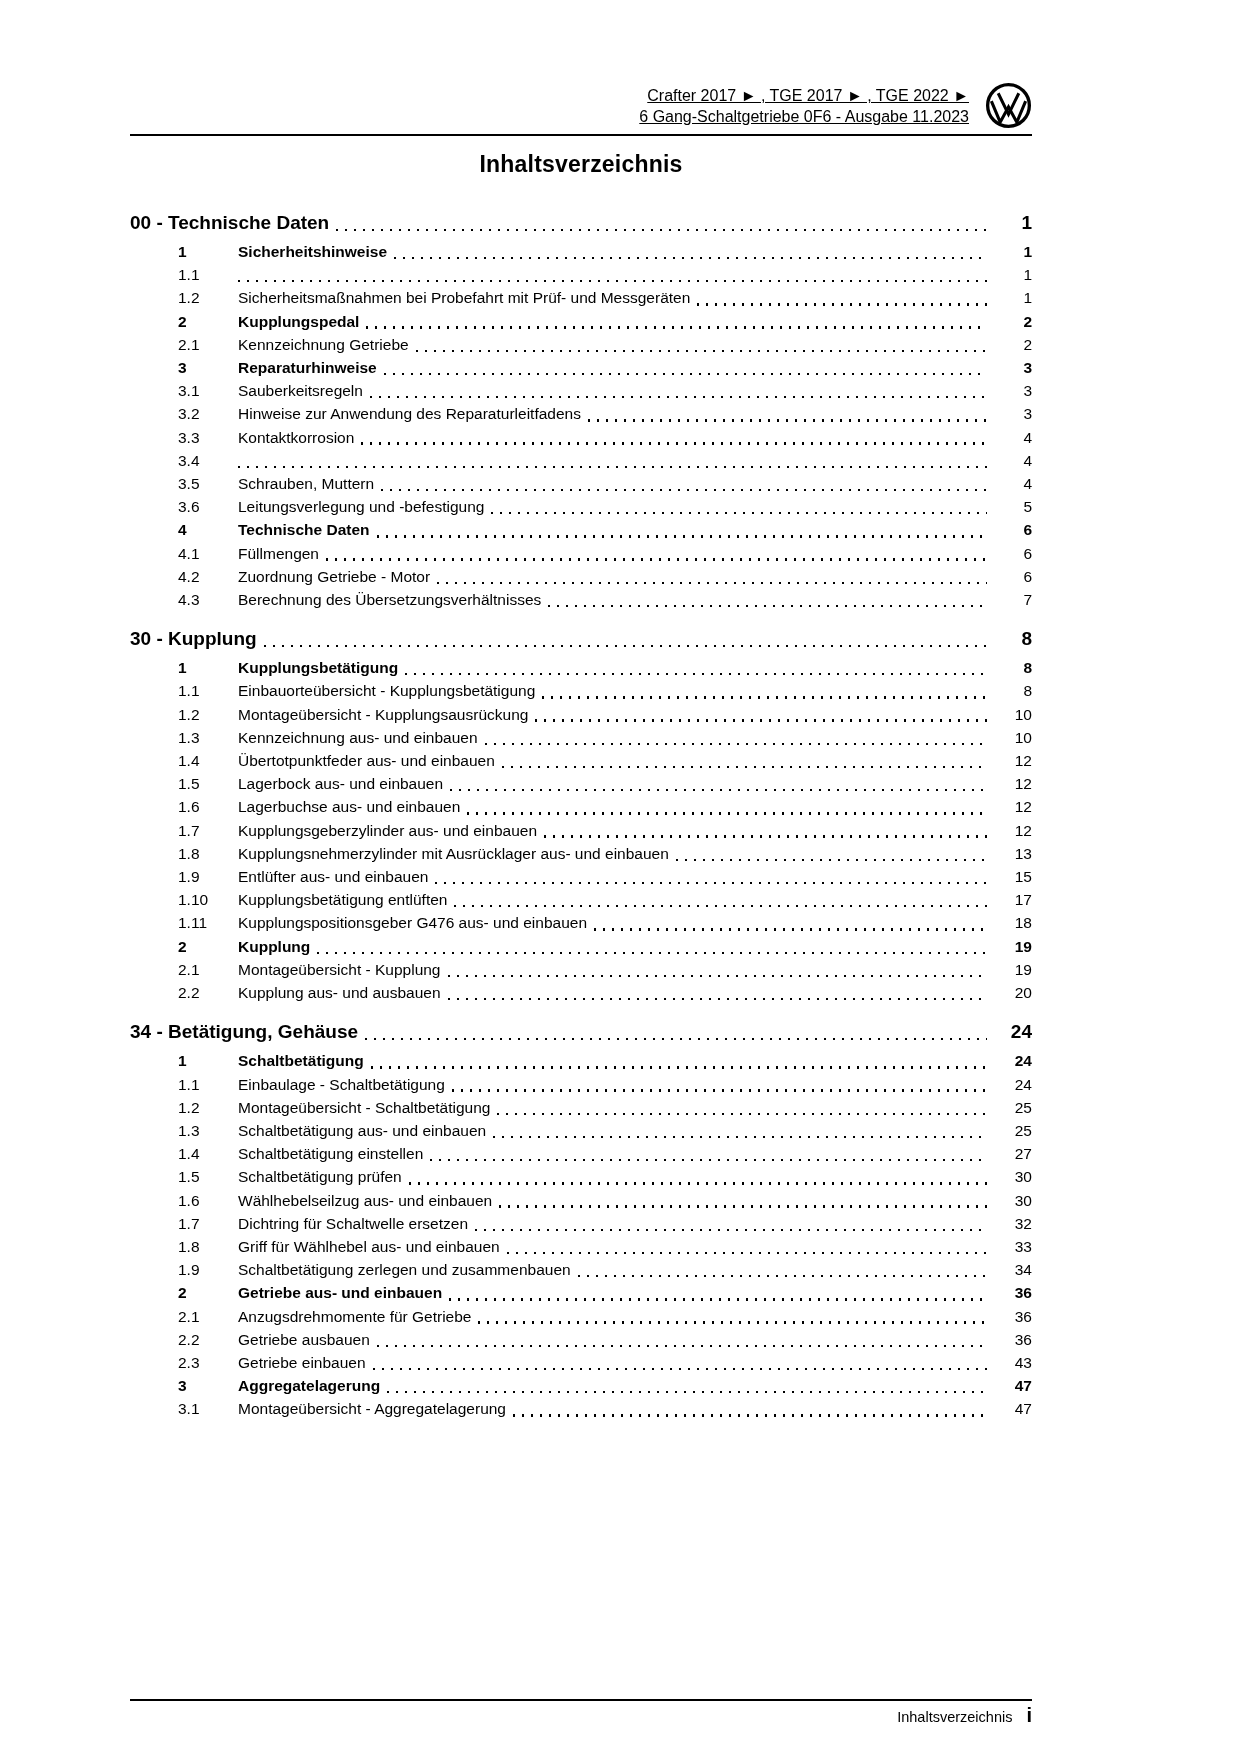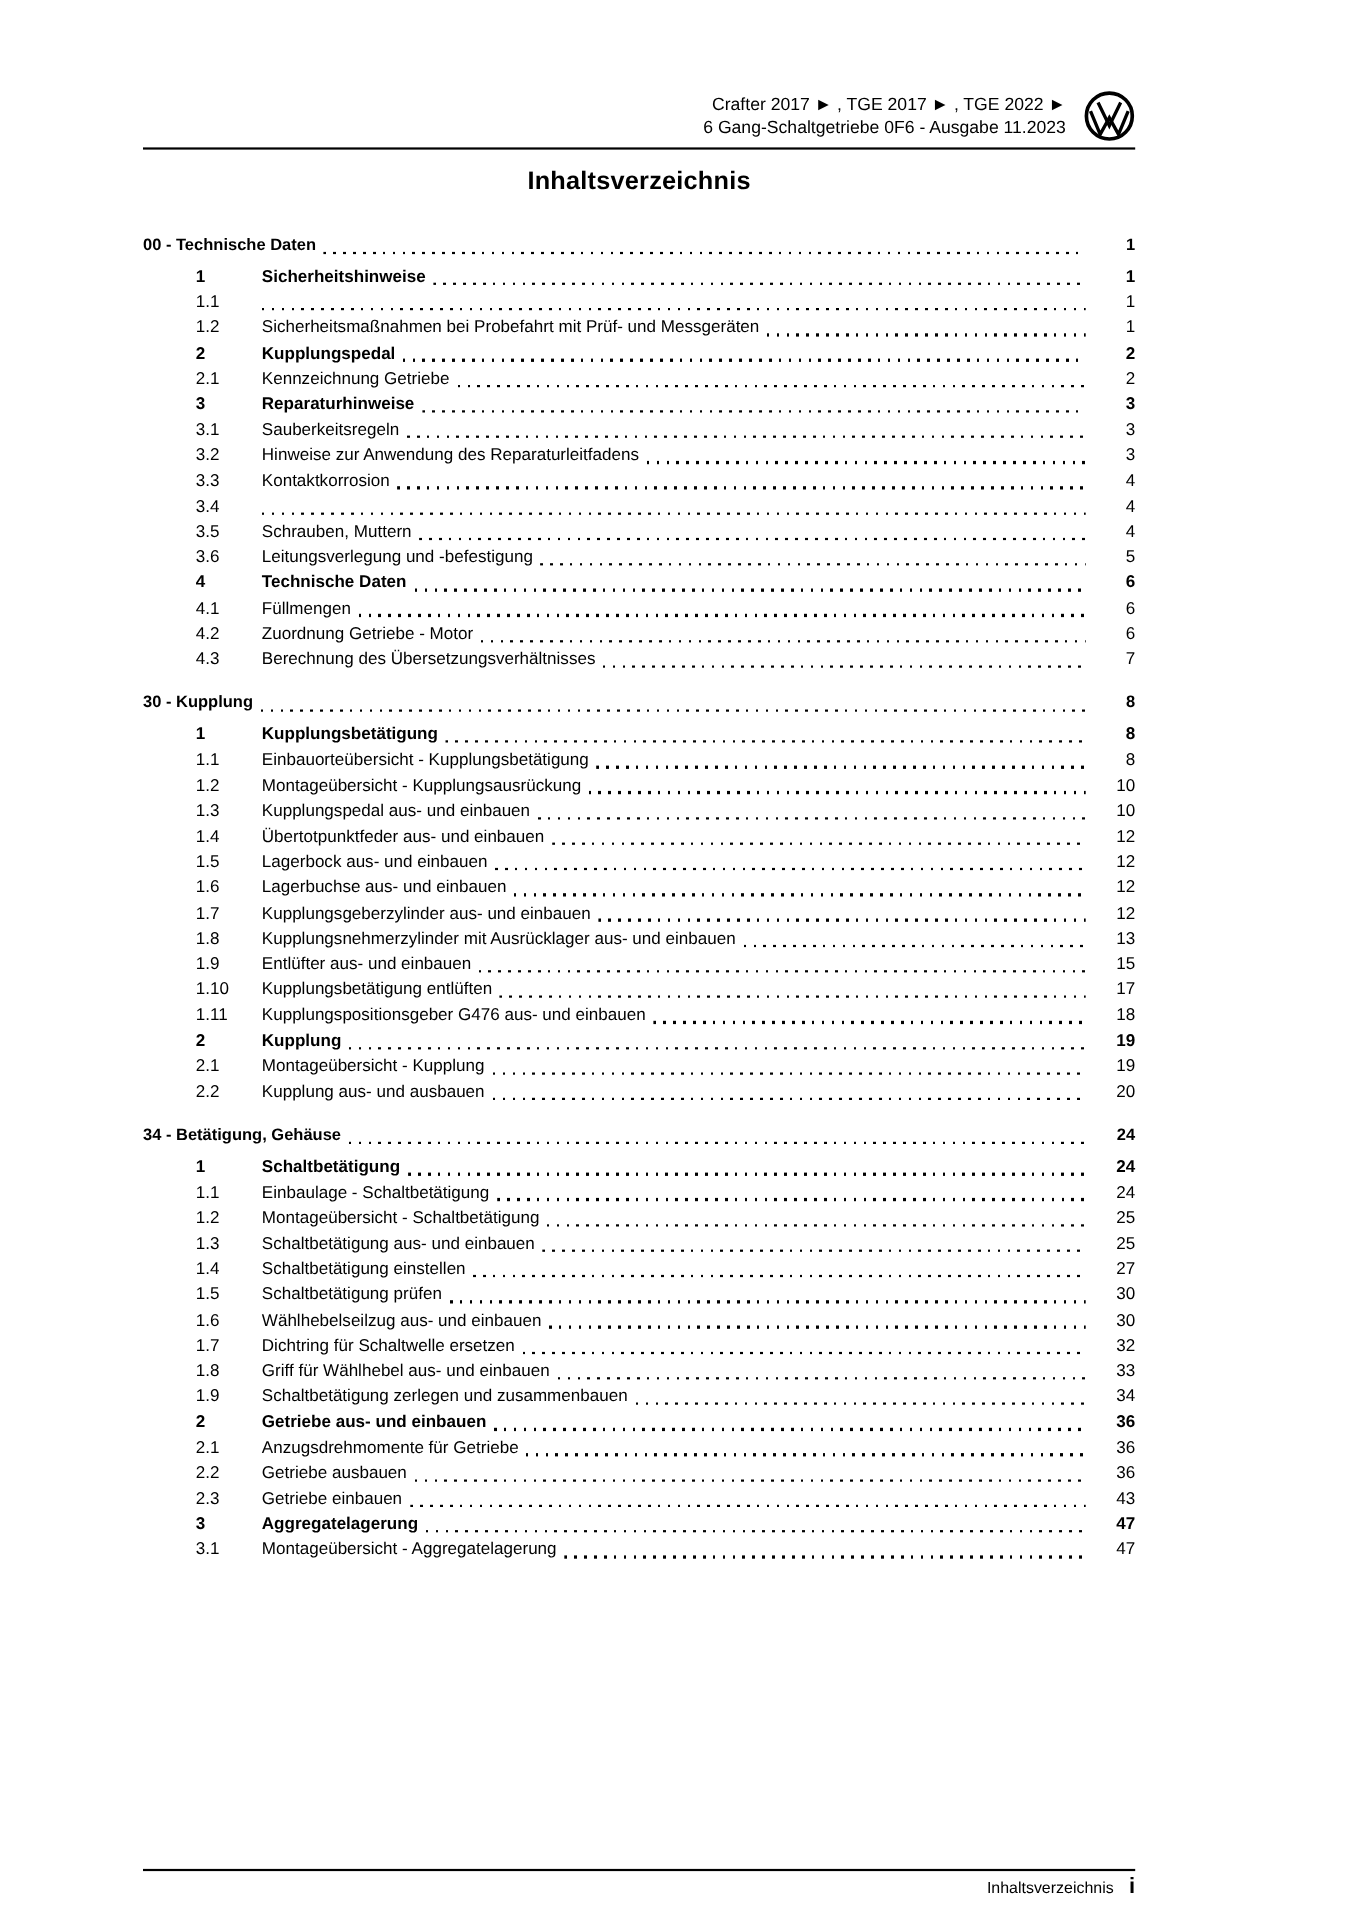--- a/index.html
+++ b/index.html
@@ -7,32 +7,32 @@
   body {
     width:1240px; height:1753px;
     position:relative;
     font-family:"Liberation Sans", sans-serif;
     color:#000;
     overflow:hidden;
   }
   .content { position:absolute; left:130px; top:0; width:902px; }
 
   
-  header { display:flex; justify-content:flex-end; align-items:flex-start; gap:16px; padding-top:82px; }
+  header { display:flex; justify-content:flex-end; align-items:flex-start; gap:16px; padding-top:82px;text-decoration:underline; }
   .header-text { text-align:right; font-size:16px; line-height:21px; padding-top:3px; }
   .logo { width:47px; height:47px; flex:none; }
   .header-rule { border-top:2px solid #000; margin-top:5px; }
 
   
   h1 { text-align:center; font-size:23px; font-weight:bold; margin-top:15px; letter-spacing:0.2px; }
 
   
   #toc { margin-top:32px; }
   .row { display:flex; align-items:baseline; font-size:15.5px; line-height:23.2px; }
-  .chapter-row { font-size:15px; font-weight:bold; line-height:26px; margin-top:15px; margin-bottom:4px; }
+  .chapter-row { font-size:19px; font-weight:bold; line-height:26px; margin-top:15px; margin-bottom:4px; }
   .item-row { padding-left:48px; }
   .item-row.bold { font-weight:bold; }
   .num { width:60px; flex:none; }
   .title { flex:none; padding-right:7px; white-space:nowrap; }
   .dots {
     flex:1 1 auto;
     height:2.4px;
     align-self:flex-end;
     margin-bottom:4px;
     margin-right:7px;
@@ -192,21 +192,21 @@
           <span class="pagenum">8</span>
         </div>
         <div class="row item-row">
           <span class="num">1.2</span>
           <span class="title">Montageübersicht - Kupplungsausrückung</span>
           <span class="dots"></span>
           <span class="pagenum">10</span>
         </div>
         <div class="row item-row">
           <span class="num">1.3</span>
-          <span class="title">Kupplungspedal aus- und einbauen</span>
+          <span class="title">Kennzeichnung aus- und einbauen</span>
           <span class="dots"></span>
           <span class="pagenum">10</span>
         </div>
         <div class="row item-row">
           <span class="num">1.4</span>
           <span class="title">Übertotpunktfeder aus- und einbauen</span>
           <span class="dots"></span>
           <span class="pagenum">12</span>
         </div>
         <div class="row item-row">

